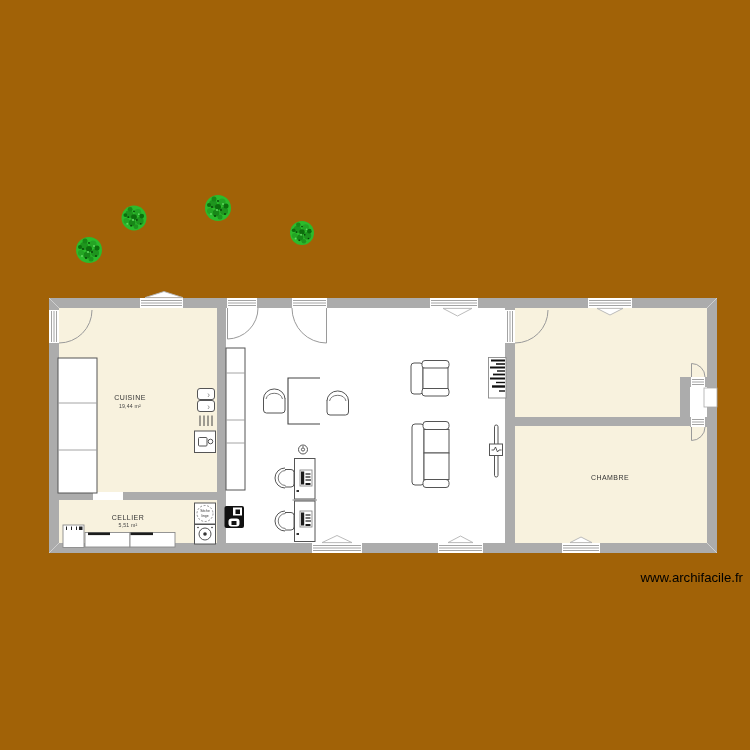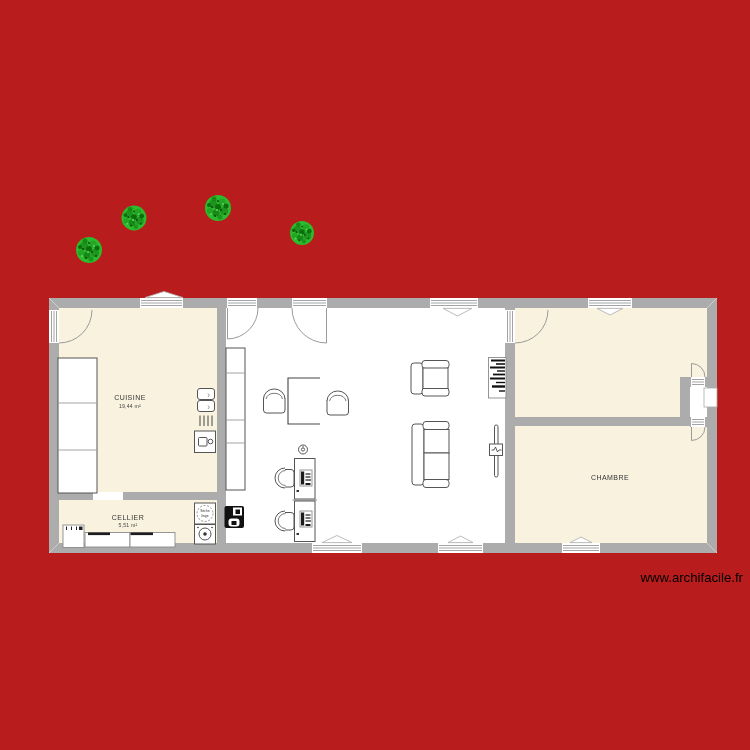--- a/index.html
+++ b/index.html
@@ -1,16 +1,16 @@
 <!DOCTYPE html>
 <html style="--wall: #acacac; --room-fill: #f8f2de; --living-fill: #ffffff; --furniture-line: #555555; --label-text: #333333; --tree-green: #2cbb2c; --tree-dark: #0d6e0d; --watermark-text: #000000;"><head>
 <meta charset="utf-8">
 <style>
   html,body{margin:0;padding:0;background:#fff;}
-  .canvas{position:relative;width:750px;height:750px;background:#b91c1c;overflow:hidden;
+  .canvas{position:relative;width:750px;height:750px;background:#a16207;overflow:hidden;
           font-family:"Liberation Sans",sans-serif;}
   svg{display:block}
   .wall{fill:var(--wall,#acacac);}
   .room{fill:var(--room-fill,#f8f2de);}
   .white-room{fill:var(--living-fill,#ffffff);}
   .gap{fill:#ffffff;}
   .win-line{stroke:#9a9a9a;stroke-width:.9;}
   .seam{stroke:#cfcfcf;stroke-width:1;}
   .arc{fill:none;stroke:#9a9a9a;stroke-width:1;}
   .tri{fill:#ffffff;stroke:#b3b3b3;stroke-width:.9;}

